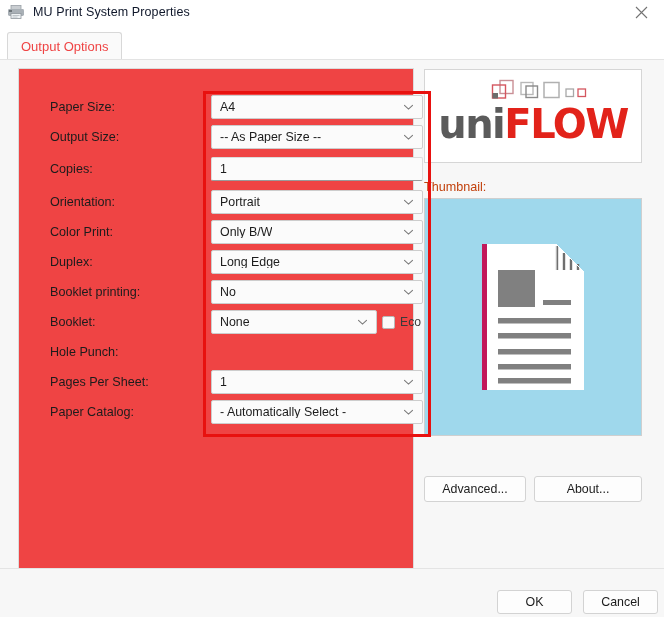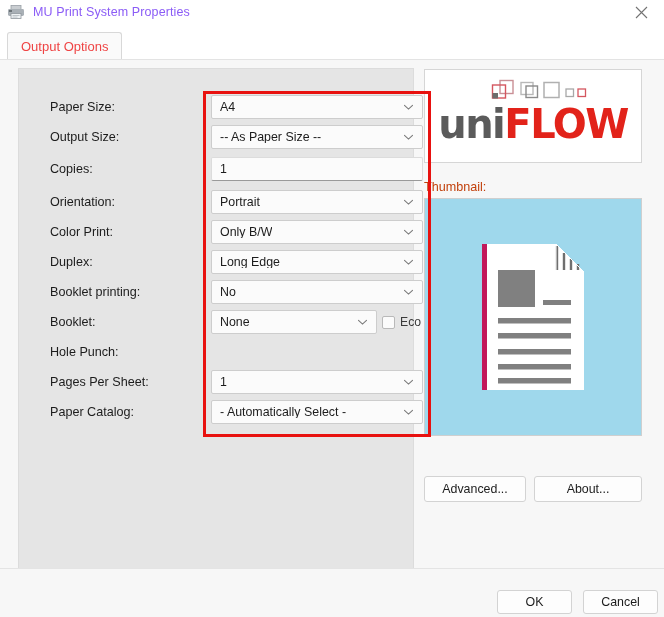--- a/index.html
+++ b/index.html
@@ -26,21 +26,21 @@
     background: #ffffff;
     display: flex; align-items: center;
   }
   .titlebar-icon {
     width: 18px; height: 16px;
     margin-left: 7px; margin-right: 8px;
     position: relative; flex: none;
   }
   .titlebar-title {
     font-size: 12.5px;
-    color: #8b5cf6;
+    color: #0f172a;
     letter-spacing: 0.1px;
     white-space: nowrap;
   }
   .titlebar-close {
     position: absolute; right: 0; top: 0;
     width: 45px; height: 24px;
     display: flex; align-items: center; justify-content: center;
     cursor: default;
   }
   .titlebar-close svg { display: block; }
@@ -74,21 +74,21 @@
     position: absolute; left: 0; top: 60px;
     width: 664px; height: 508px;
     background: #f7f7f7;
   }
 
   
   .options-panel {
     position: absolute; left: 18px; top: 8px;
     width: 396px; height: 502px;
     border: 1px solid #dcdcdc;
-    background: #e5e5e5;
+    background: #ef4444;
   }
 
   
   .red-box {
     position: absolute;
     left: 184px; top: 22px;
     width: 228px; height: 346px;
     border: 3px solid #e8110f;
     pointer-events: none;
     z-index: 5;

